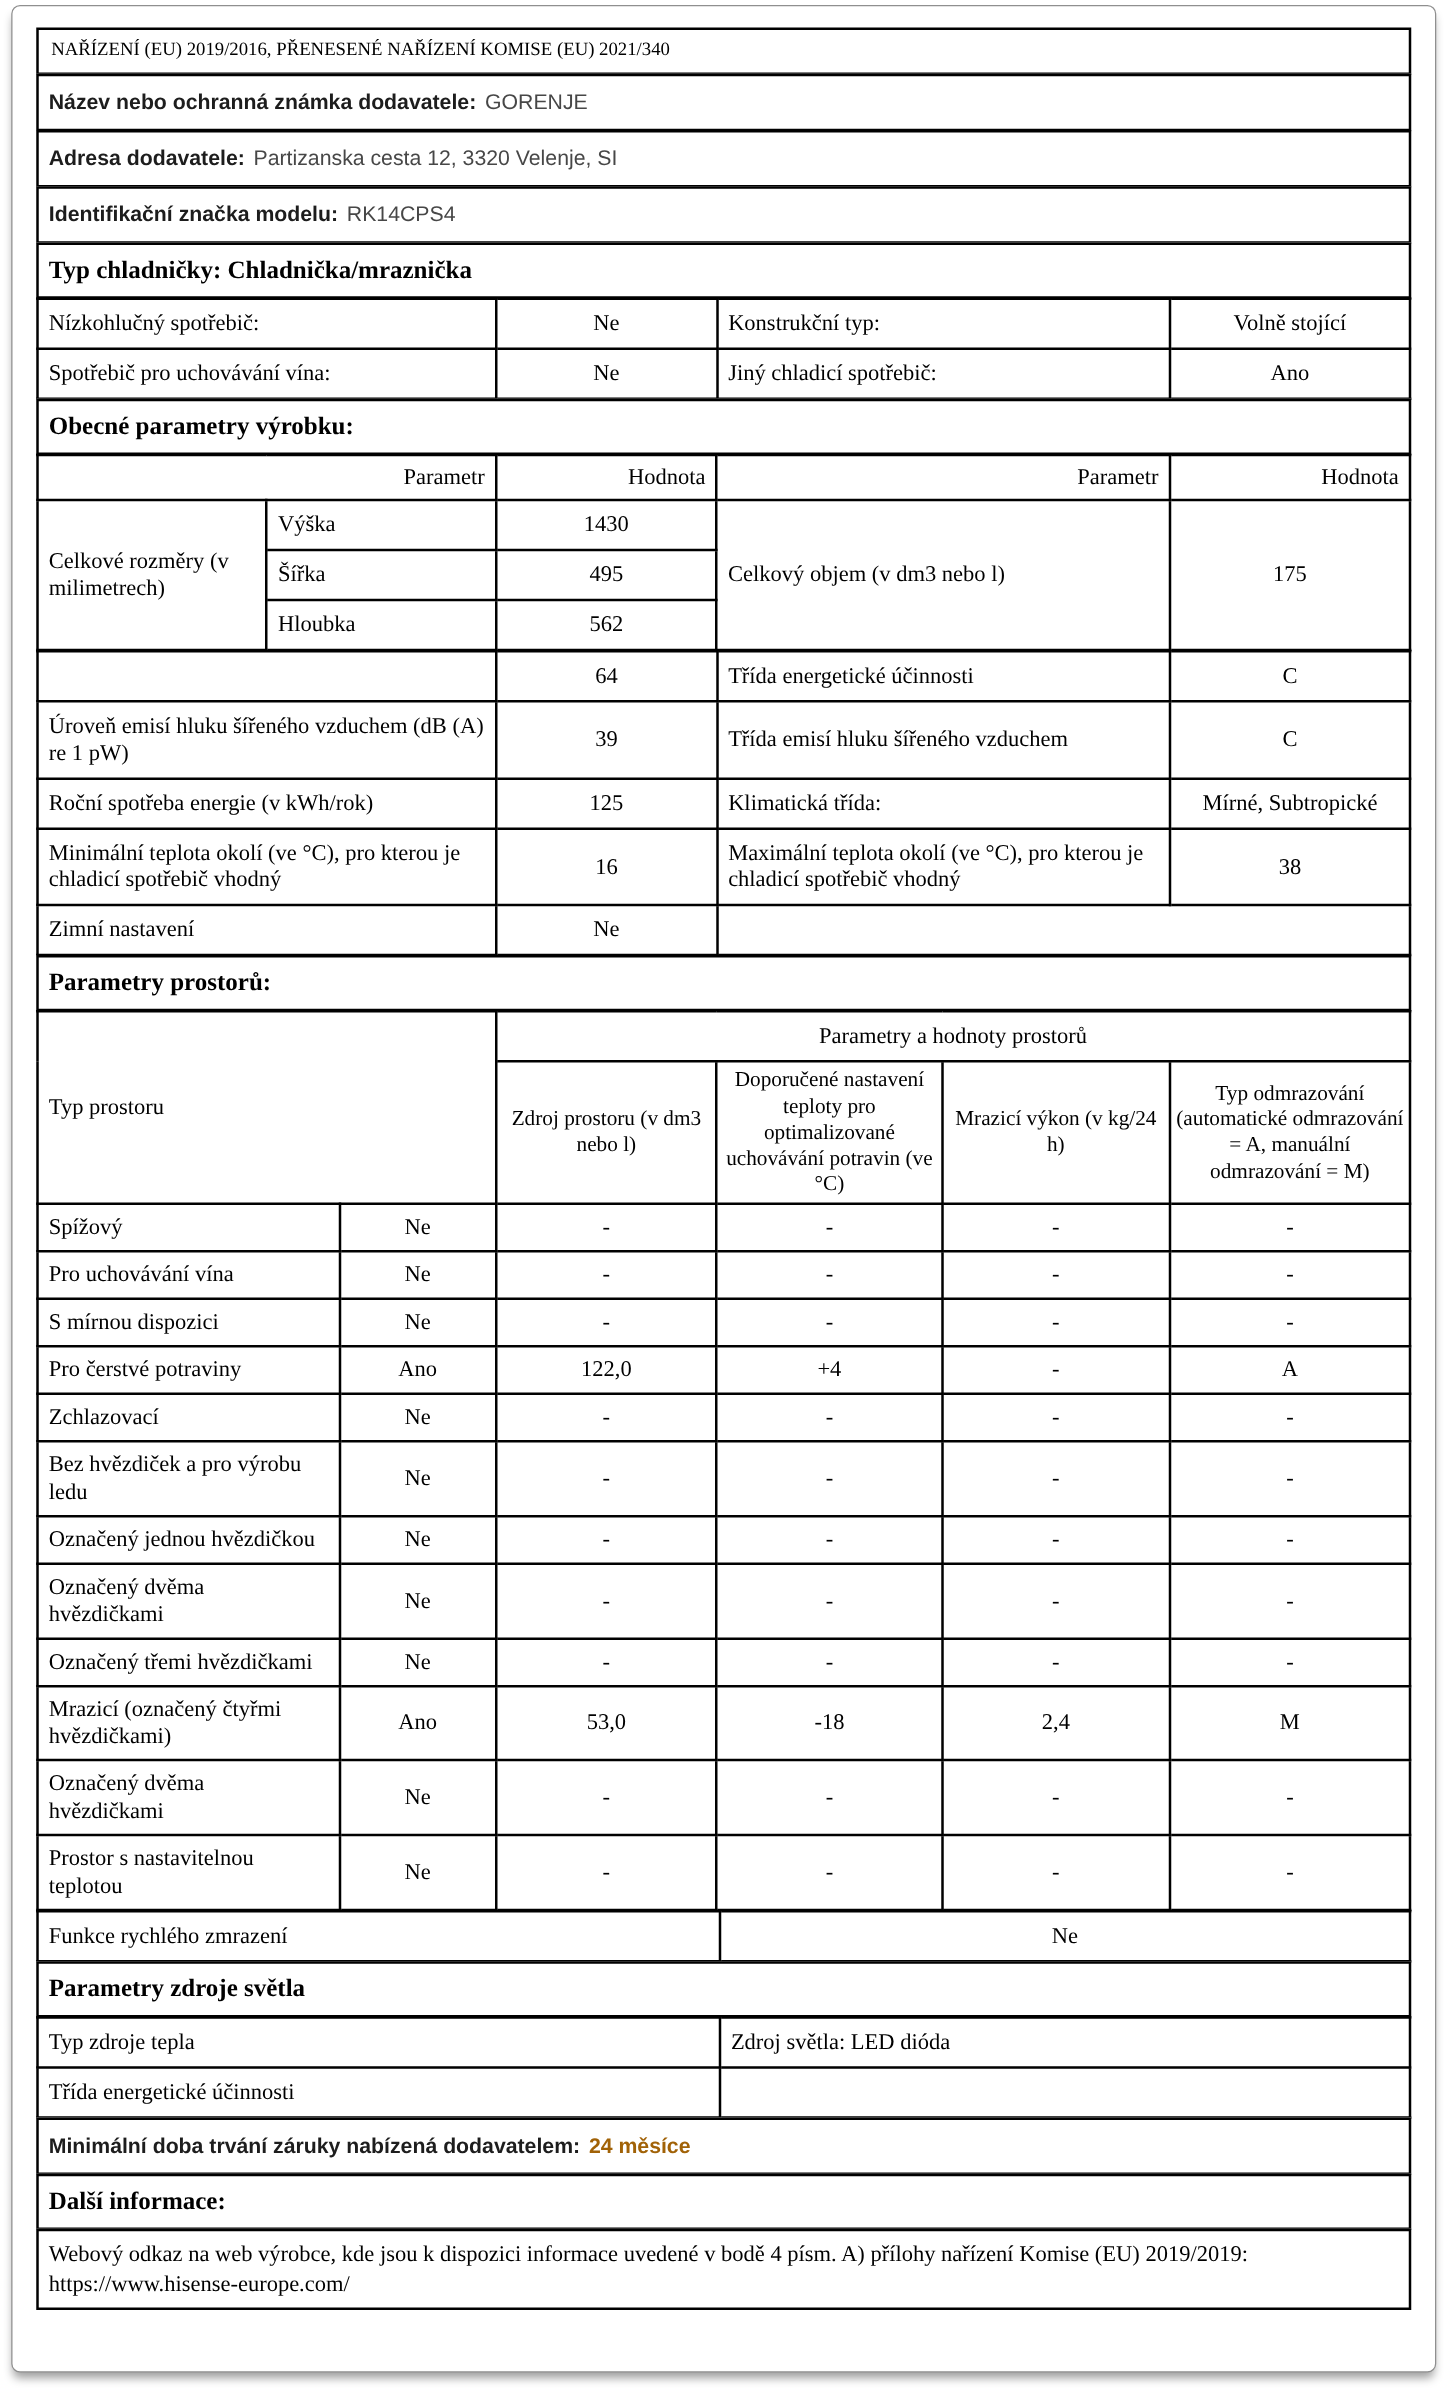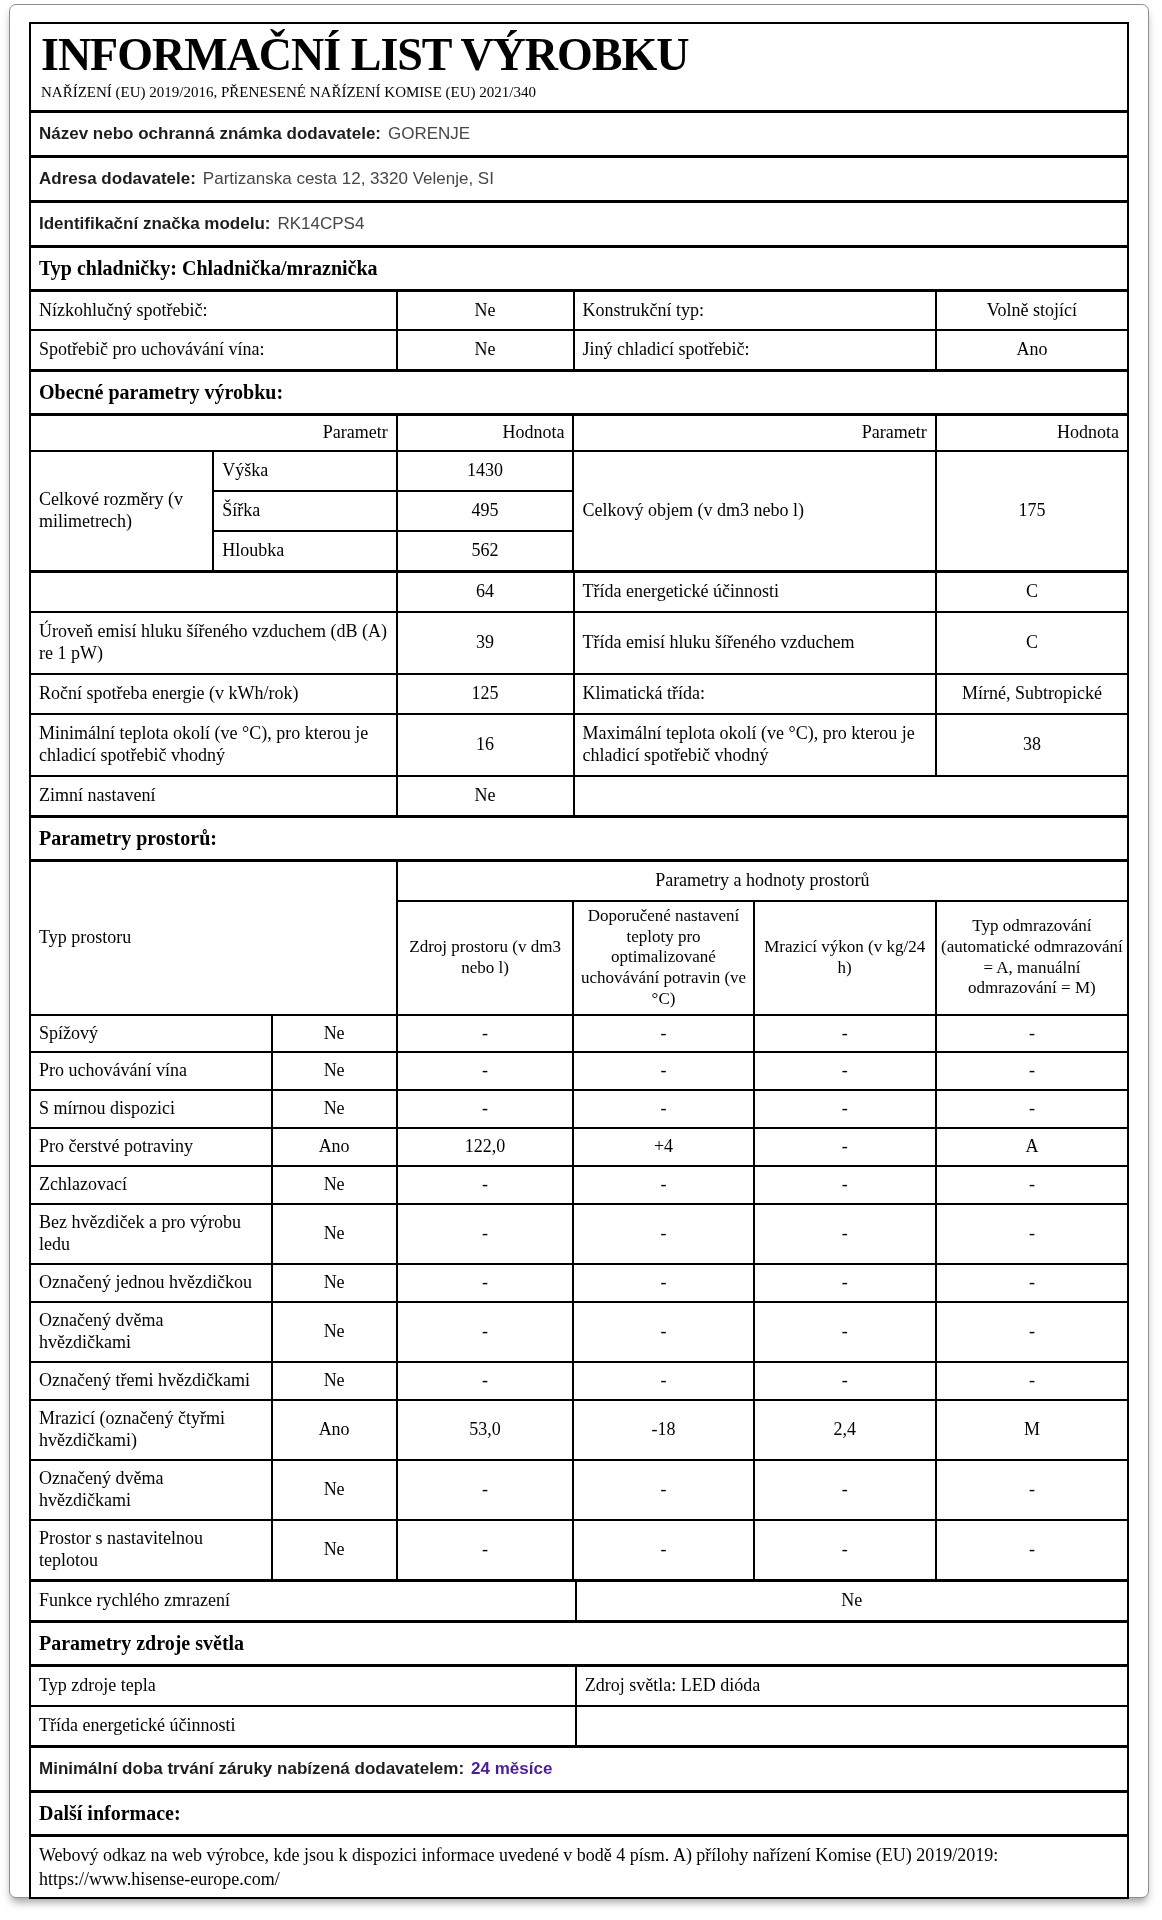--- a/index.html
+++ b/index.html
@@ -8,41 +8,40 @@
          border:1px solid #8f8f8f;border-radius:7px;box-sizing:border-box;
          padding:17px 19px;box-shadow:0 6px 8px -2px rgba(0,0,0,.38);}
   .stack > * + *{margin-top:-1px;}
   .box{border:2px solid #000;background:#fff;}
   .title-box{padding:5px 10px 9px 10px;}
   .doc-title{font-size:46px;font-weight:bold;line-height:1.12;letter-spacing:-1px;}
   .doc-sub{font-size:15px;margin-top:3px;letter-spacing:0;}
   .srow{font-family:"Liberation Sans","DejaVu Sans",sans-serif;font-size:17px;padding:11px 8px;color:#1d1d1d;}
   .srow .lab{font-weight:bold;}
   .srow .val{font-weight:normal;color:#474747;margin-left:7px;}
-  .srow .valb{font-weight:bold;color:#4c1d95;margin-left:7px;}
+  .srow .valb{font-weight:bold;color:#a16207;margin-left:7px;}
   .heading{font-size:20px;font-weight:bold;padding:9px 8px;}
   table{border-collapse:collapse;width:100%;table-layout:fixed;font-size:18px;}
   td{border:2px solid #000;padding:8px 8px;vertical-align:middle;line-height:1.22;}
   td.c{text-align:center;padding:8px 3px;}
   tr.hdr td{padding:6px 8px;text-align:right;}
   tr.tall td{padding:8px 8px;}
   td.subhead{text-align:center;font-size:17px;padding:4px 3px;line-height:1.22;}
   td.comp-label{white-space:pre-line;}
   tr.comp td{padding:7px 8px;}
   tr.comp td.c{padding:7px 3px;}
   .webnote{padding:6px 8px;font-size:18px;line-height:1.35;}
 </style>
 </head>
 <body>
 
 <div class="frame">
   <div class="stack">
 
     <div class="box title-box">
-      <div class="doc-title">INFORMAČNÍ LIST VÝROBKU</div>
       <div class="doc-sub">NAŘÍZENÍ (EU) 2019/2016, PŘENESENÉ NAŘÍZENÍ KOMISE (EU) 2021/340</div>
     </div>
 
     <div class="box srow">
       <span class="lab">Název nebo ochranná známka dodavatele:</span><span class="val">GORENJE</span>
     </div>
     <div class="box srow">
       <span class="lab">Adresa dodavatele:</span><span class="val">Partizanska cesta 12, 3320 Velenje, SI</span>
     </div>
     <div class="box srow">

